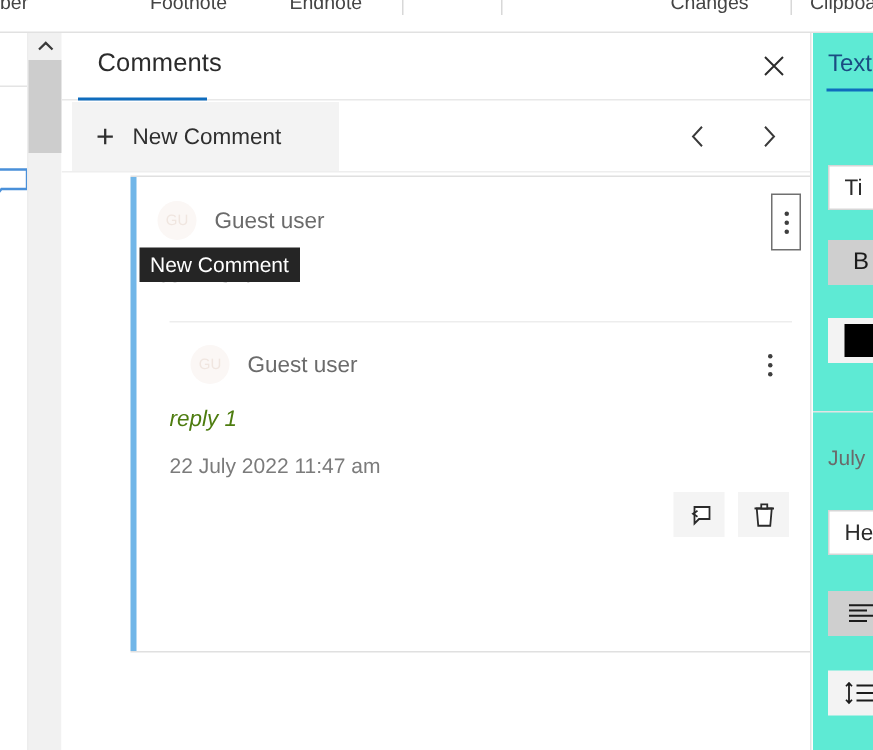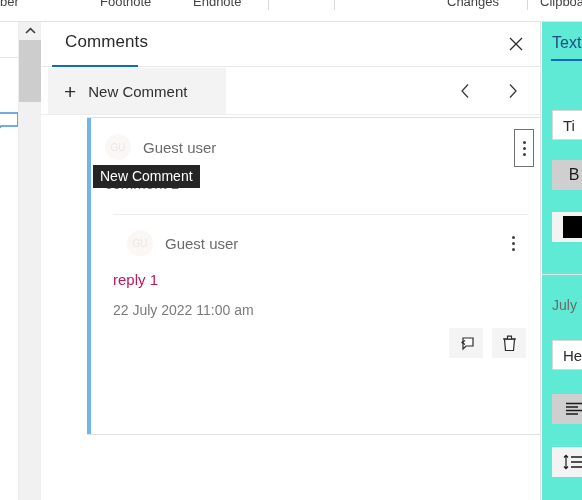--- a/index.html
+++ b/index.html
@@ -277,22 +277,23 @@
     height: 32px;
     display: flex;
     flex-direction: column;
     align-items: center;
     justify-content: center;
     gap: 3px;
     cursor: pointer;
   }
   .reply-text {
     font-size: 15px;
-    color: #be185d;
+    color: #4d7c0f;
     padding: 12px 0 0 0;
+    font-style: italic;
   }
   .reply-date {
     font-size: 14px;
     color: #7b7b7b;
     padding: 14px 0 0 0;
   }
   .reply-actions {
     display: flex;
     justify-content: flex-end;
     gap: 9px;
@@ -490,21 +491,21 @@
           <div class="reply-author-row">
             <div class="avatar">GU</div>
             <span class="author-name">Guest user</span>
             <div class="reply-kebab">
               <span class="kebab-dot"></span>
               <span class="kebab-dot"></span>
               <span class="kebab-dot"></span>
             </div>
           </div>
           <div class="reply-text">reply 1</div>
-          <div class="reply-date">22 July 2022 11:00 am</div>
+          <div class="reply-date">22 July 2022 11:47 am</div>
 
           <div class="reply-actions">
             <div class="action-btn">
               <svg width="17" height="15" viewBox="0 0 17 15" fill="none">
                 <path d="M5 2 H15 V10 H8 L5 13 V10 H5 Z" stroke="#2b2b2b" stroke-width="1.2" fill="#ffffff"></path>
                 <path d="M7 4.5 L4 6.5 L7 8.5" stroke="#2b2b2b" stroke-width="1.2" fill="none"></path>
               </svg>
             </div>
             <div class="action-btn">
               <svg width="15" height="17" viewBox="0 0 15 17" fill="none">

